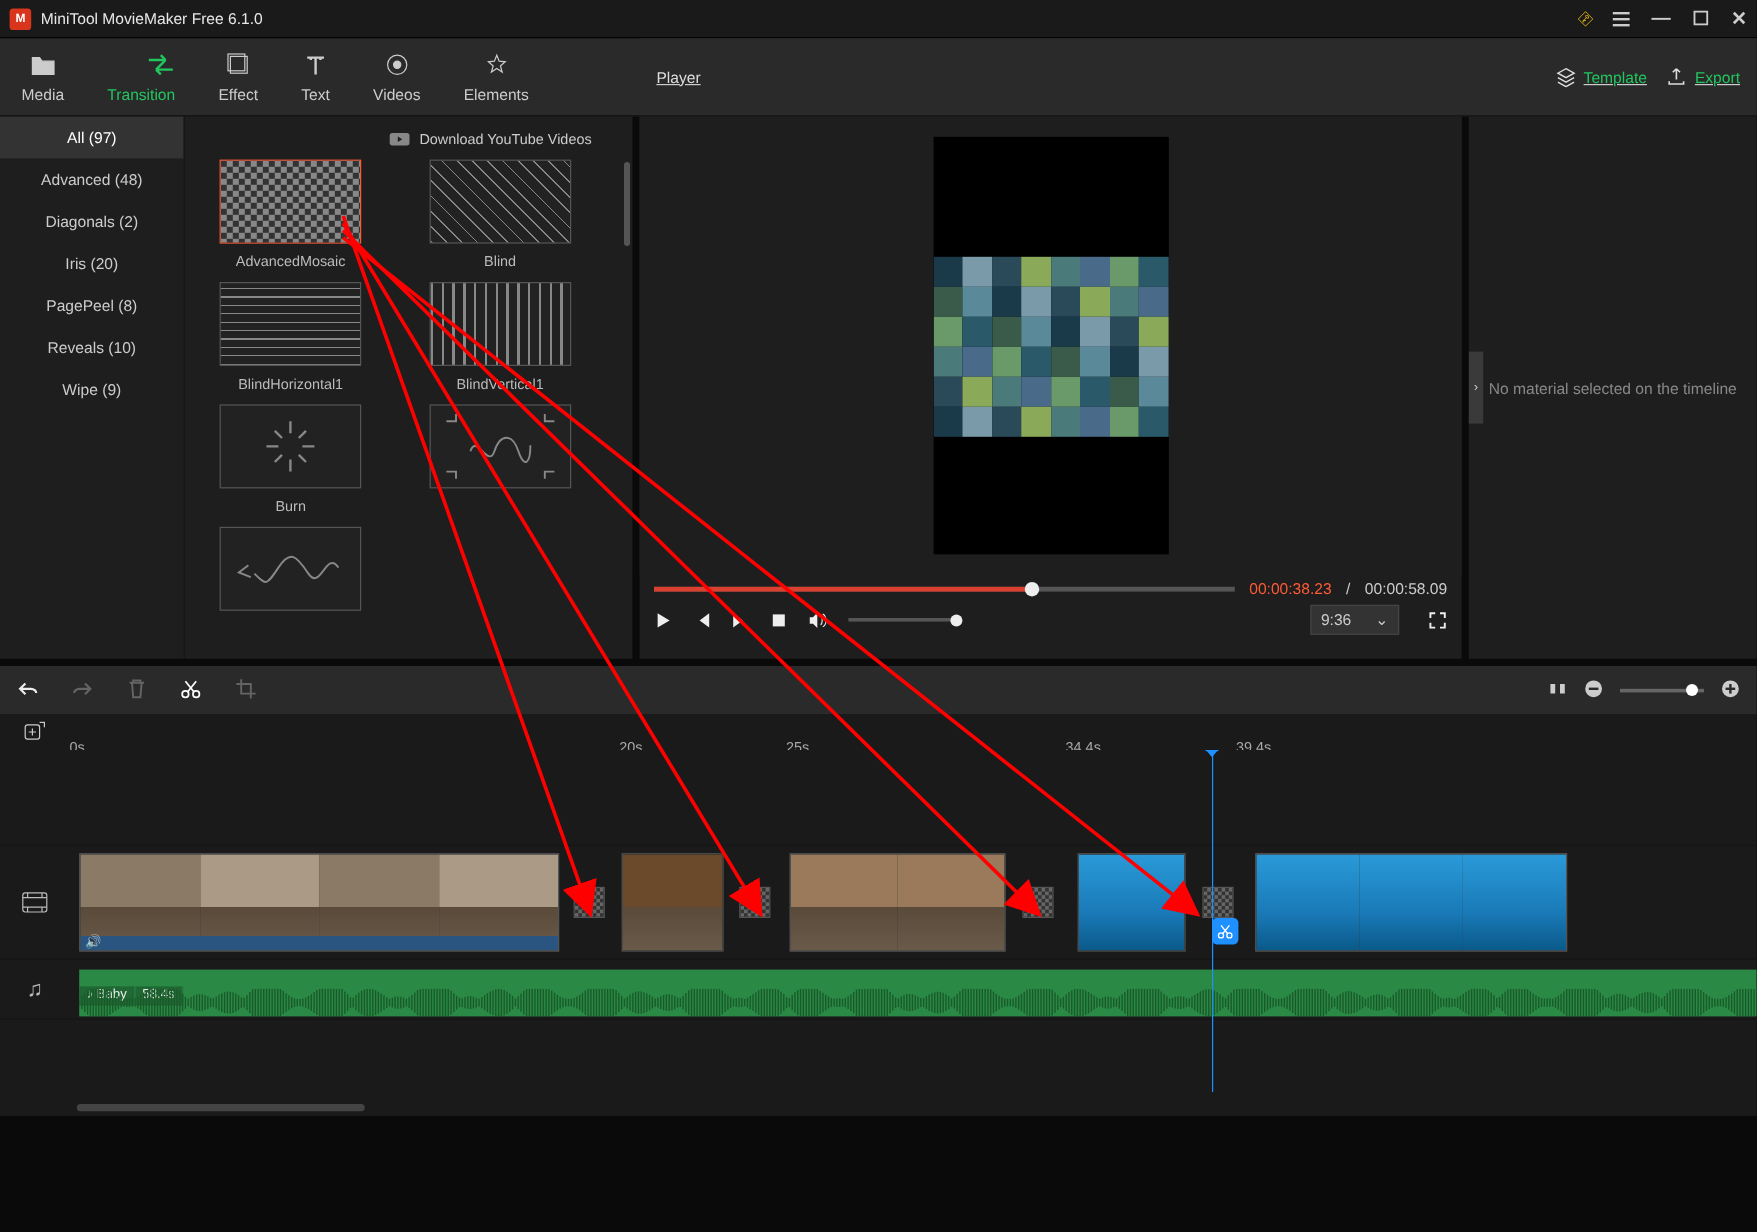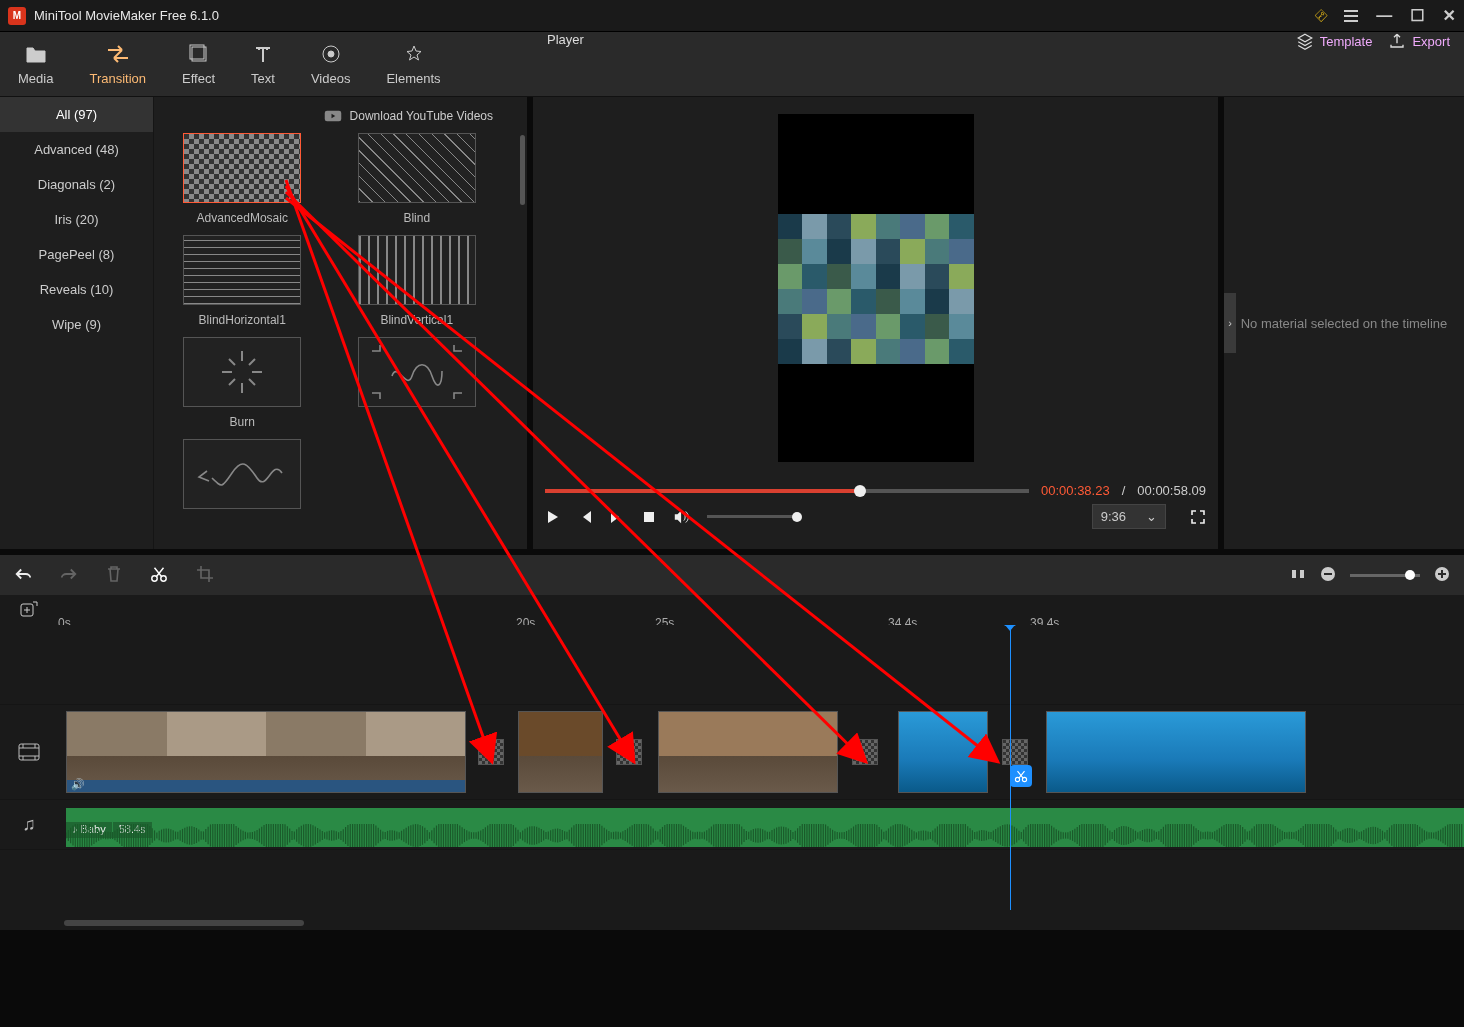--- a/index.html
+++ b/index.html
@@ -13,29 +13,29 @@
   .title-icons span { cursor:pointer; }
   .key-icon { color: #f5c518; transform: rotate(45deg); display:inline-block;}
   .hamburger { display:inline-flex; flex-direction:column; gap:3px;}
   .hamburger i { width:14px; height:2px; background:#ccc; display:block;}
   .win-btn { font-size:16px; font-weight:bold; color:#ccc;}
   
   
   .top-area { display:flex; height: 65px; background:#2a2a2a; border-bottom:1px solid #111;}
   .toolbar-left { display:flex; width: 527px; }
   .tool-tab { display:flex; flex-direction:column; align-items:center; justify-content:center; padding: 8px 18px; gap:6px; cursor:pointer; color:#ccc;}
-  .tool-tab.active { color:#fdba74;}
+  .tool-tab.active { color:#22c55e;align-items:flex-end;}
   .tool-tab .icon-slot { height: 22px; display:flex; align-items:center; justify-content:center;}
   .tool-tab svg { stroke:#ccc; fill:none; }
   .tool-tab.active svg { stroke:#ff5a36;}
   
-  .player-header { flex:1; display:flex; align-items:flex-start; padding: 0 14px; gap: 16px; background:#2a2a2a; margin-left:6px;}
+  .player-header { flex:1; display:flex; align-items:center; padding: 0 14px; gap: 16px; background:#2a2a2a; margin-left:6px;text-decoration:underline;}
   .player-header .label { color:#ddd;}
   .spacer { flex:1;}
-  .header-btn { display:flex; align-items:center; gap:6px; color:#f0abfc; cursor:pointer;}
+  .header-btn { display:flex; align-items:center; gap:6px; color:#22c55e; cursor:pointer;}
   
   
   .middle { display:flex; height: 452px; }
   .sidebar { width:154px; background:#1e1e1e; border-right:1px solid #151515; overflow:hidden;text-align:center;}
   .sidebar-item { padding: 10px 16px; cursor:pointer; color:#ccc; font-size:13px;}
   .sidebar-item.active { background:#333; color:#fff;}
   
   .transition-grid { flex:0 0 373px; width:373px; background:#1e1e1e; position:relative; overflow:hidden; padding: 8px 28px 0 12px;}
   .download-row { display:flex; justify-content:flex-end; align-items:center; gap:8px; padding: 4px 6px 10px; color:#ccc; font-size:12px;}
   .thumbs { display:grid; grid-template-columns: 1fr 1fr; gap: 10px 22px; padding-right:6px;}

